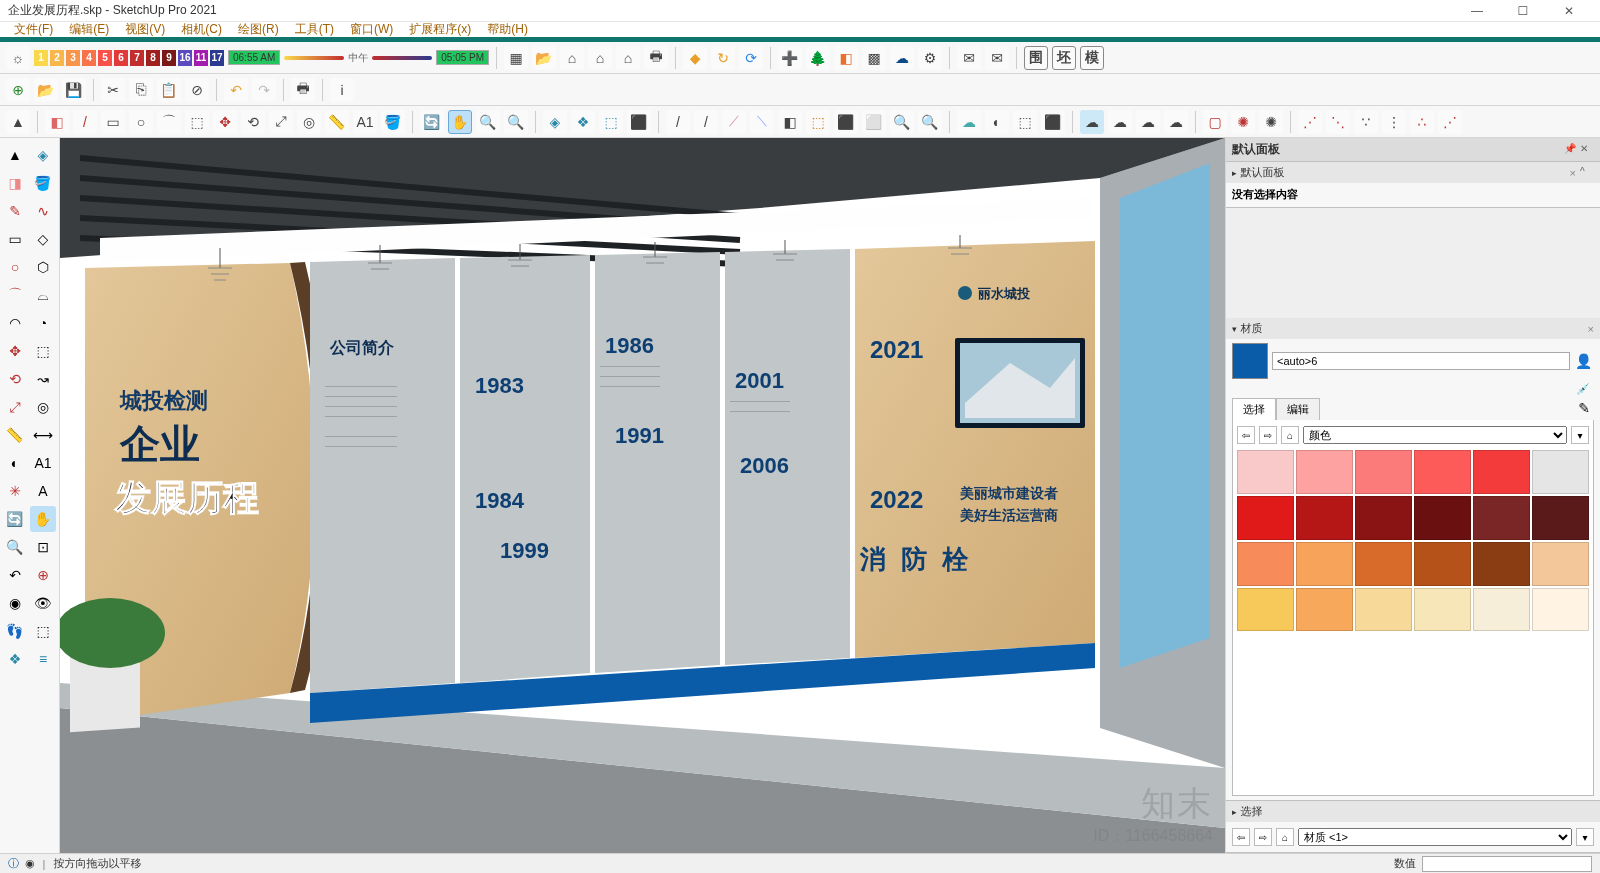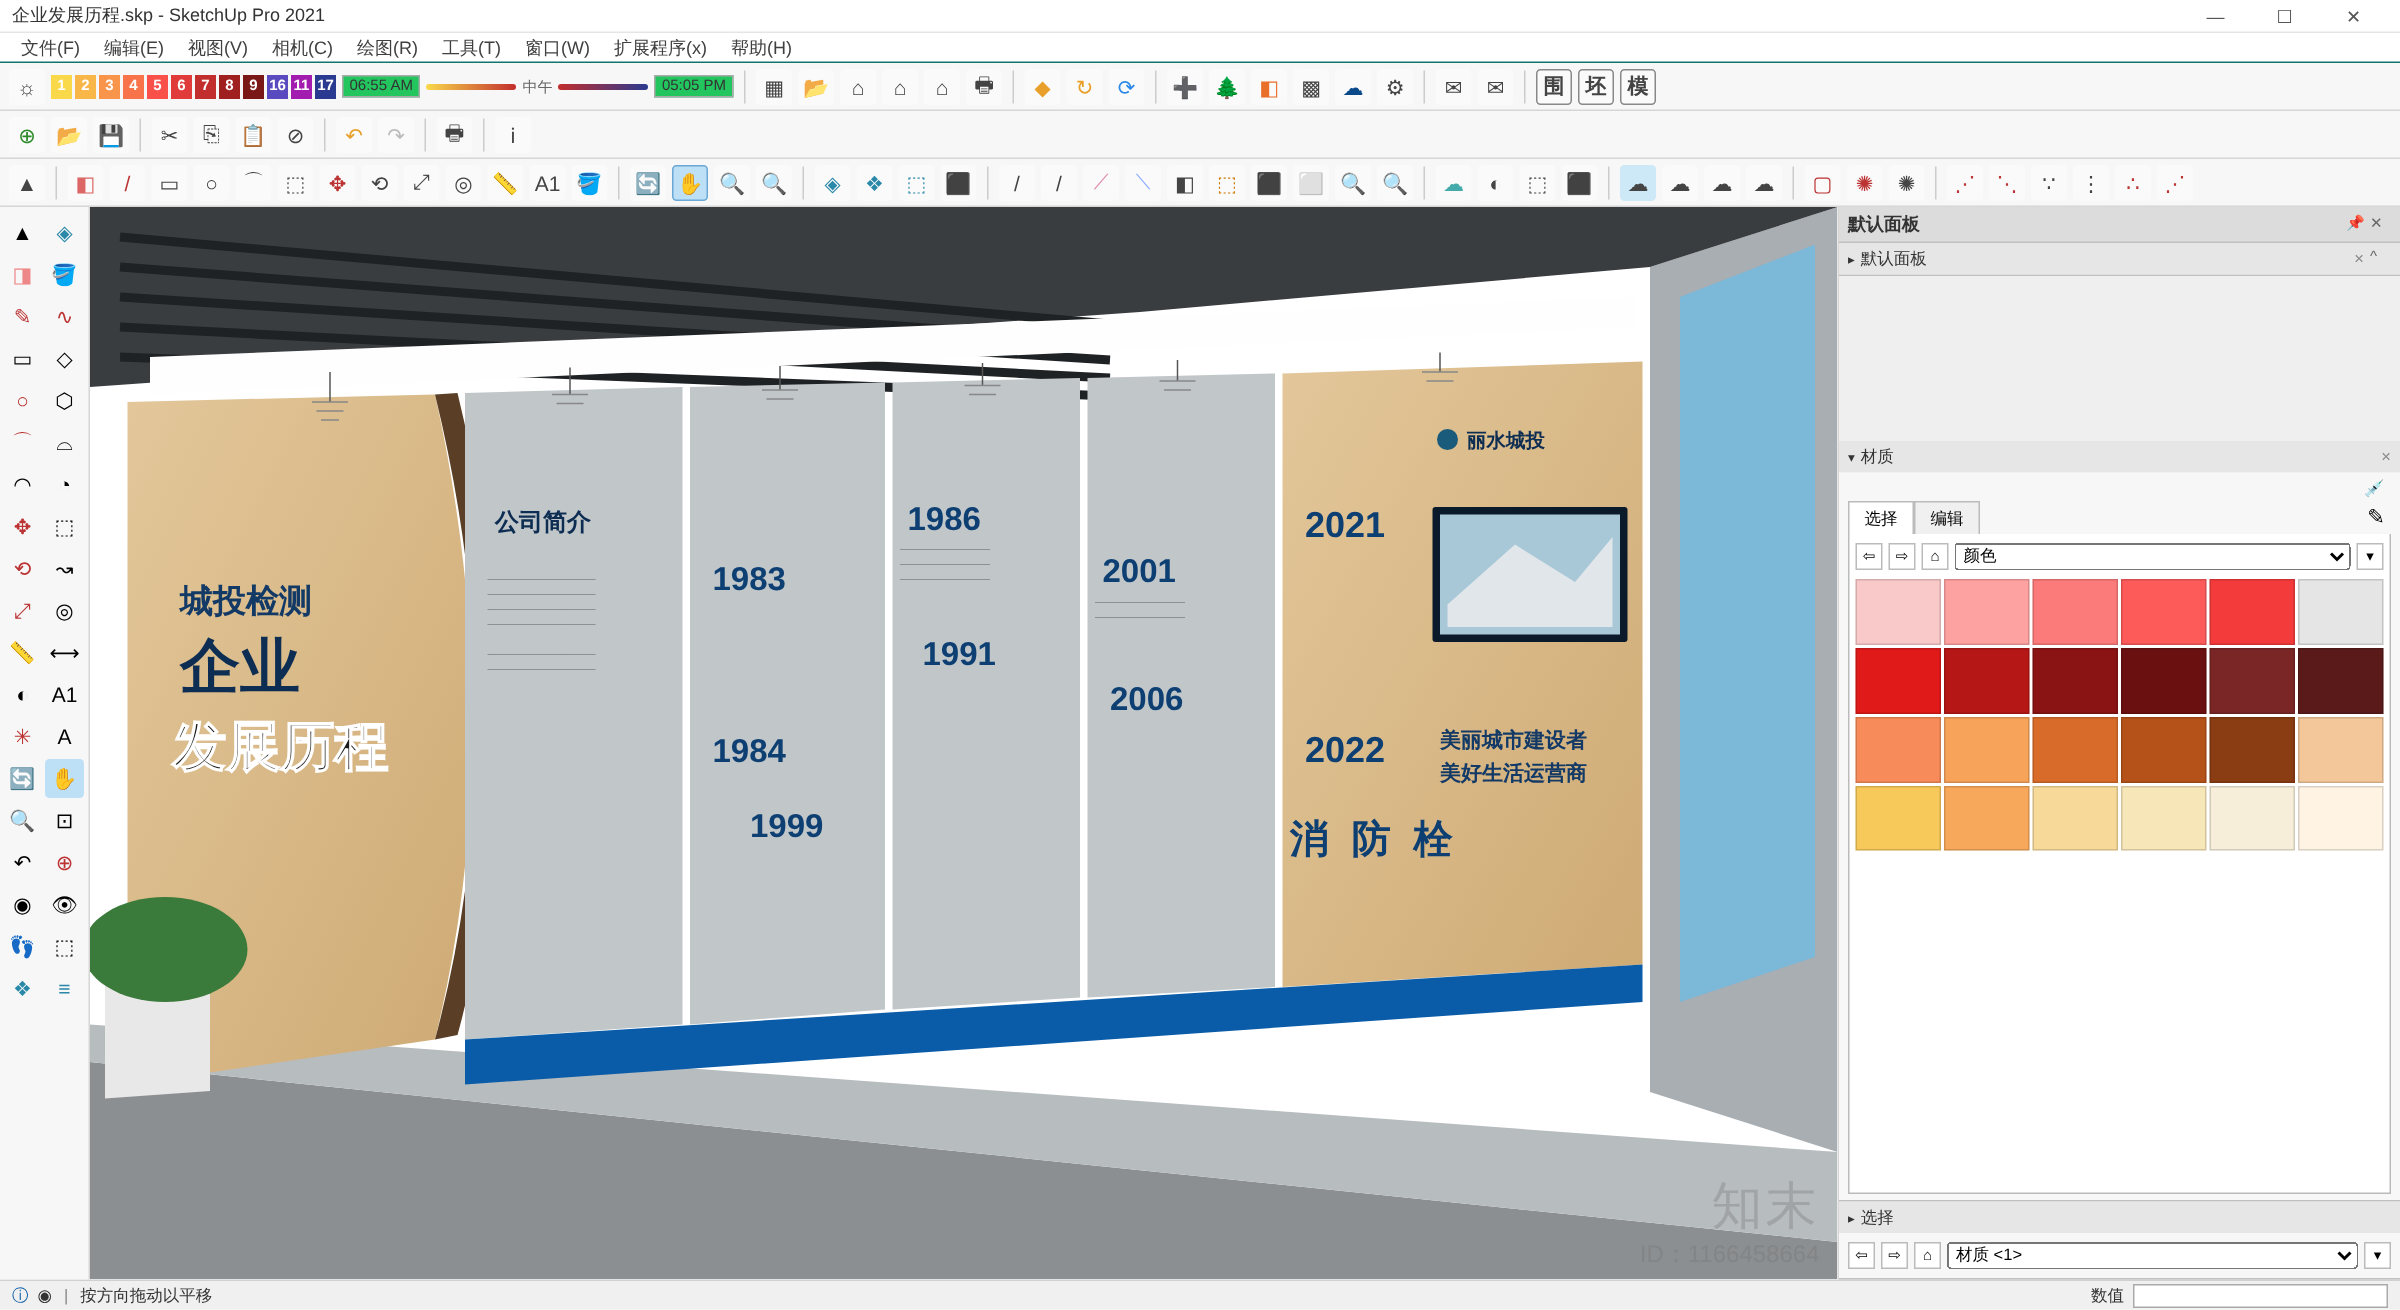--- a/index.html
+++ b/index.html
@@ -1,20 +1,20 @@
 <!DOCTYPE html>
 <html><head>
 <meta charset="utf-8">
 <style>
 *{box-sizing:border-box;margin:0;padding:0;font-family:"Microsoft YaHei",Arial,sans-serif}
 body{width:1600px;height:873px;overflow:hidden;background:#f0f0f0;font-size:12px}
 .titlebar{height:22px;background:#fff;display:flex;align-items:center;padding:0 8px;color:#333;font-size:12px;border-bottom:1px solid #e5e5e5}
 .titlebar .spacer{flex:1}
 .winbtn{width:46px;height:22px;display:flex;align-items:center;justify-content:center;color:#555}
-.menubar{height:20px;background:#fff;display:flex;align-items:flex-start;padding:0 6px;font-size:12px;color:#404040;border-bottom:1px solid #0f766e}
+.menubar{height:20px;background:#fff;display:flex;align-items:center;padding:0 6px;font-size:12px;color:#a16207;border-bottom:5px solid #0f766e}
 .menubar span{padding:2px 8px;cursor:default}
 .toolbar{background:#f7f7f7;border-bottom:1px solid #d6d6d6;padding:3px 6px;display:flex;align-items:center;gap:4px;flex-wrap:nowrap;height:32px}
 .tbtn{width:24px;height:24px;display:flex;align-items:center;justify-content:center;border:1px solid transparent;border-radius:3px;font-size:14px;color:#444;background:#fafafa;cursor:pointer}
 .tsep{width:1px;height:22px;background:#ccc;margin:0 3px}
 .shadow-row{display:flex;align-items:center;gap:2px}
 .shadow-num{width:14px;height:16px;display:flex;align-items:center;justify-content:center;color:#fff;font-size:10px;font-weight:bold}
 .timebox{border:1px solid #aaa;padding:1px 4px;font-size:10px;background:#22c55e;color:#333}
 .main{display:flex;height:calc(873px - 22px - 20px - 32px - 32px - 32px - 20px)}
 .left-tools{width:60px;background:#f7f7f7;border-right:1px solid #d6d6d6;display:flex;flex-direction:column;padding:4px 2px;gap:2px}
 .ltrow{display:flex;gap:2px}
@@ -401,31 +401,39 @@
         </div>
     </div>
 
     <div class="panel-sec">
       <div class="panel-title">
         <span class="tri">▸</span>
           <span>默认面板</span>
         <span class="x">×</span>
         <span class="pin" style="margin-left:4px">^</span>
       </div>
+      <div class="panel-body" style="height:24px">
+        <span style="font-weight:bold;font-size:11px">没有选择内容</span>
+      </div>
     </div>
 
     <div style="flex:0 0 110px"></div>
 
     <div class="panel-sec" style="flex:1;display:flex;flex-direction:column">
       <div class="panel-title">
         <span class="tri">▾</span>
           <span>材质</span>
         <span class="x">×</span>
       </div>
       <div class="panel-body" style="flex:1;display:flex;flex-direction:column">
+        <div class="mat-row">
+          <div class="mat-swatch" style="background:#0a5ca8"></div>
+          <input class="mat-name" value="&lt;auto&gt;6" style="">
+          <div class="ltbtn" style="width:20px;height:20px">👤</div>
+        </div>
         <div style="text-align:right;font-size:11px;color:#555;padding-right:4px">
           <span style="cursor:pointer">💉</span>
         </div>
         <div style="display:flex;gap:0;margin-top:2px">
           <div class="tabbtn active">选择</div>
           <div class="tabbtn">编辑</div>
           <div style="flex:1"></div>
           <div class="ltbtn" style="width:20px;height:20px">✎</div>
         </div>
         <div style="border:1px solid #bbb;border-top:none;padding:4px;background:#fff;flex:1;overflow:auto">

